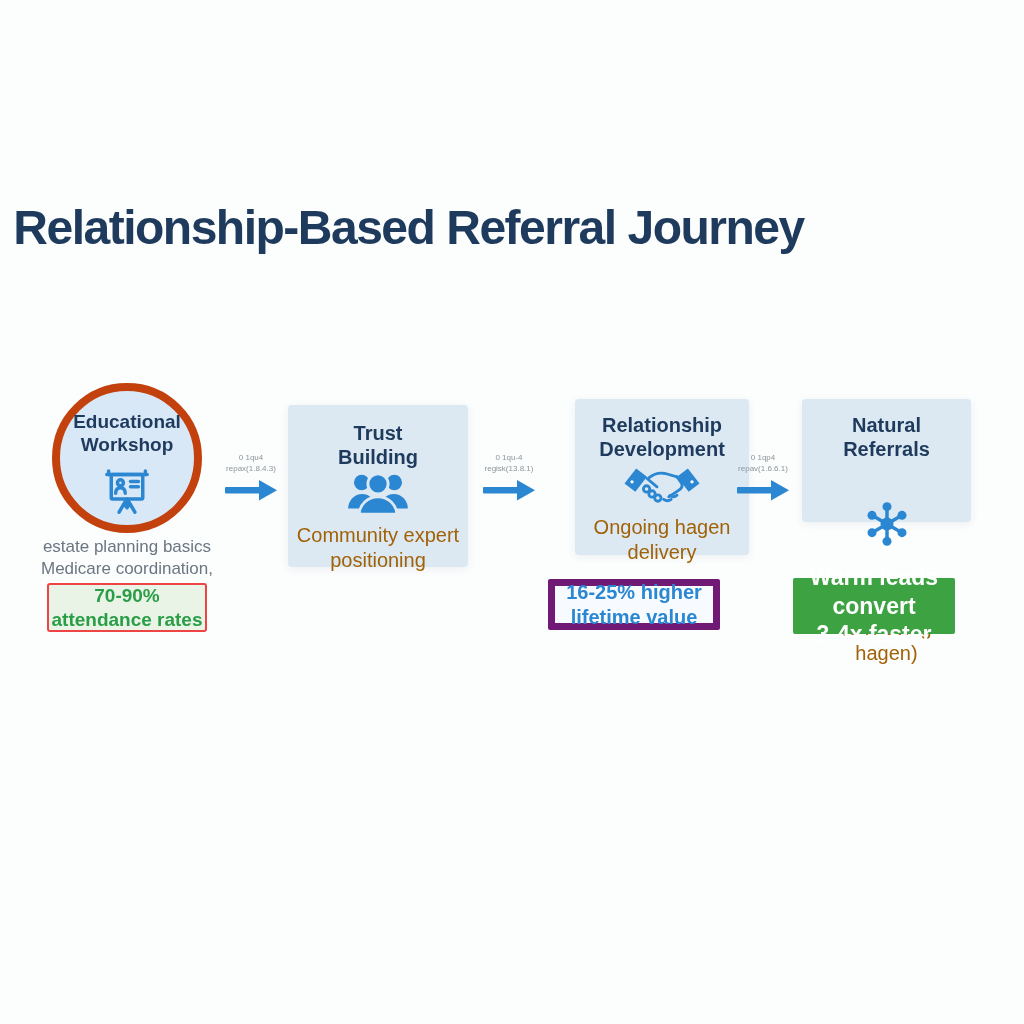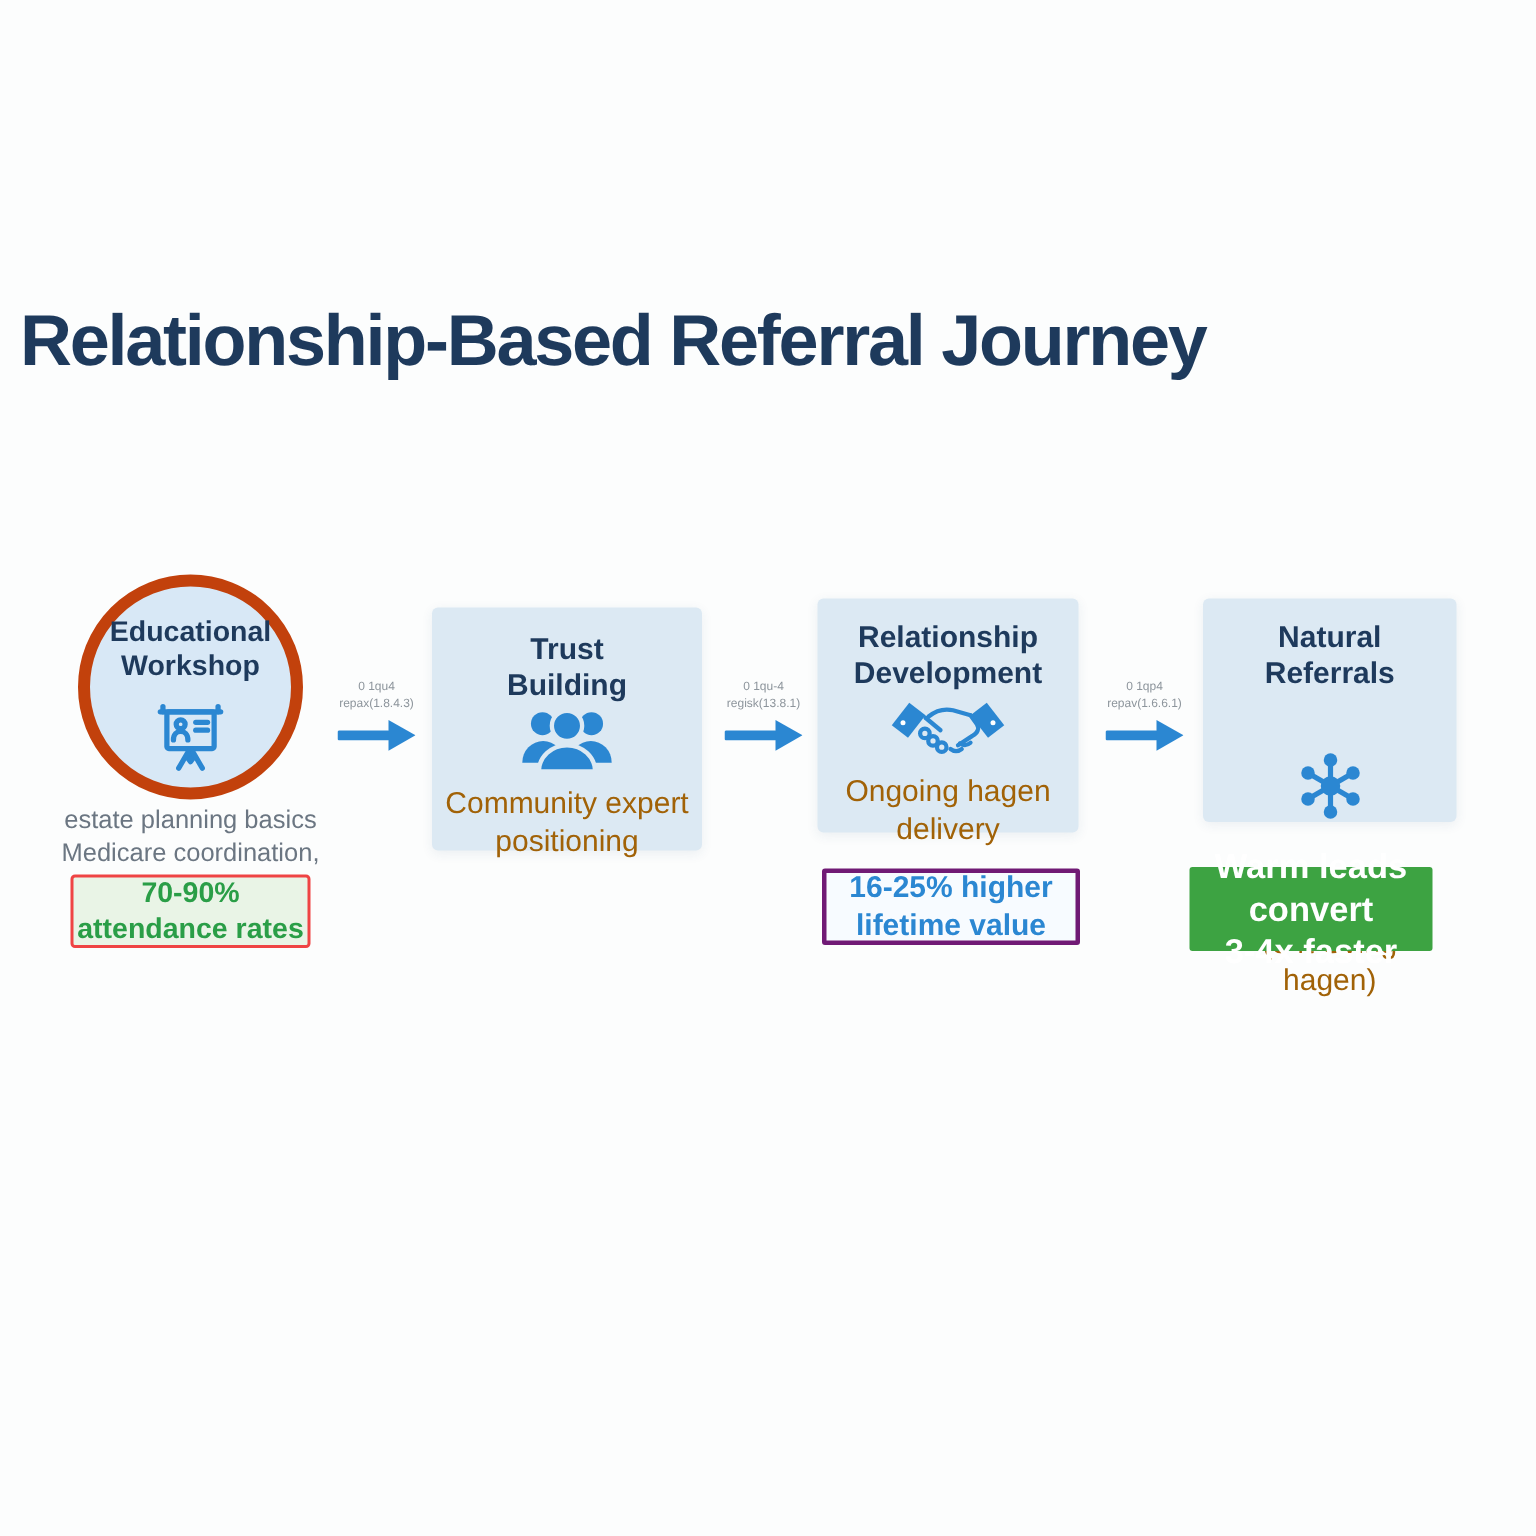--- a/index.html
+++ b/index.html
@@ -31,22 +31,22 @@
   }
   .box-stage{
     position:absolute;
     background:#dce9f3;
     border-radius:4px;
     box-shadow:0 2px 8px rgba(40,80,120,0.08);
     display:flex; flex-direction:column; align-items:center;
     justify-content:space-between;
   }
   #box-trust   { left:288px; top:405px; width:180px; height:162px; padding:16px 6px 16px; }
-  #box-reldev  { left:545px; top:399px; width:174px; height:156px; padding:14px 6px 16px; }
-  #box-natural { left:802px; top:399px; width:169px; height:149px; padding:14px 20px 14px;gap:37px; }
+  #box-reldev  { left:575px; top:399px; width:174px; height:156px; padding:14px 6px 16px; }
+  #box-natural { left:802px; top:399px; width:169px; height:123px; padding:14px 20px 14px;gap:37px; }
 
   .stage-title{
     text-align:center;
     font-weight:bold; color:#1e3a5c;
     font-size:20px; line-height:1.2;
   }
   .circle-stage .stage-title{ font-size:19px; }
   .stage-sub{
     text-align:center;
     color:#a16207; font-size:20px; line-height:1.25;
@@ -65,21 +65,21 @@
     display:flex; flex-direction:column; align-items:center; justify-content:center;
     text-align:center; font-weight:bold; line-height:1.25;
   }
   #badge-attendance{
     left:47px; top:583px; width:160px; height:49px;
     background:#e9f4e6; border:2px solid #ef4444; border-radius:3px;
     color:#2a9e47; font-size:19px;
   }
   #badge-lifetime{
     left:548px; top:579px; width:172px; height:51px;
-    background:#f7fbff; border:3px solid #701a75; border-radius:2px;
+    background:#f7fbff; border:7px solid #701a75; border-radius:2px;
     color:#2b87d2; font-size:20px;align-items:center;
   }
   #badge-conversion{
     left:793px; top:578px; width:162px; height:56px;
     background:#3da342; border-radius:2px;
     color:#ffffff; font-size:23px;
   }
 
   
   .arrow{ position:absolute; width:52px; height:24px; }

